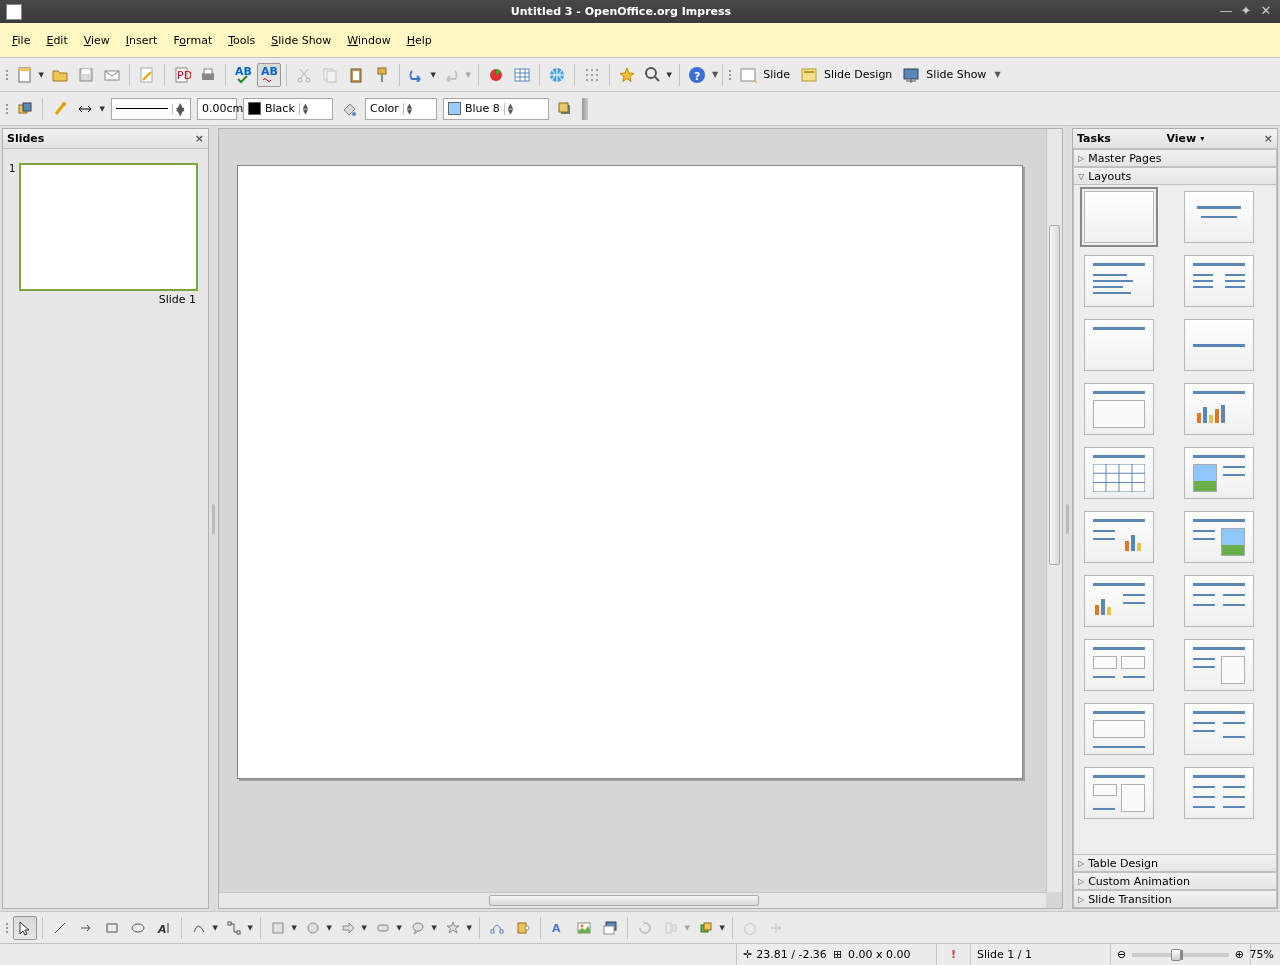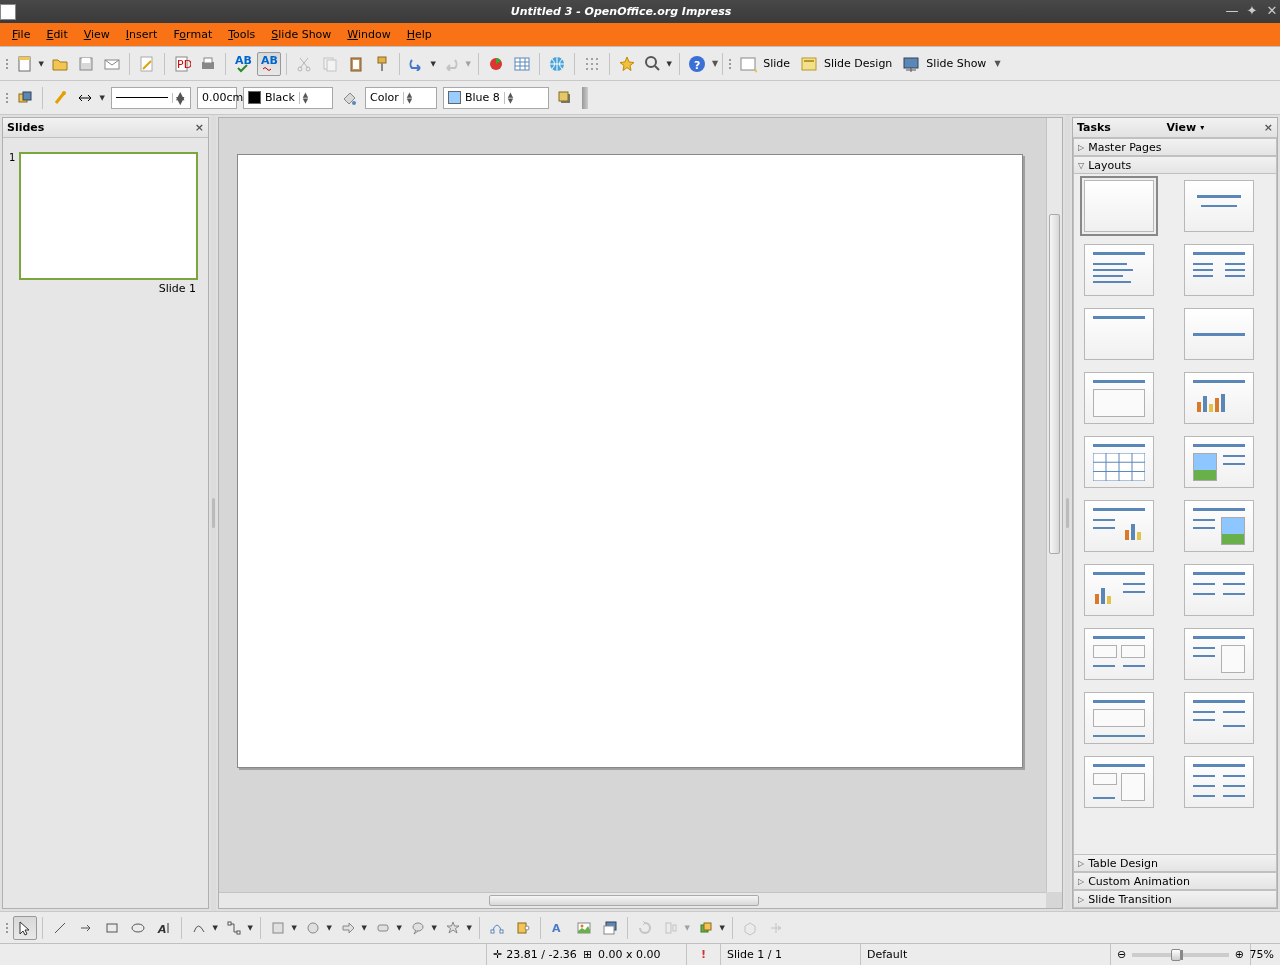--- a/index.html
+++ b/index.html
@@ -1,20 +1,20 @@
 <!DOCTYPE html>
 <html><head>
 <meta charset="utf-8">
 <style>
 * { box-sizing: border-box; margin: 0; padding: 0; font-family: "DejaVu Sans", "Liberation Sans", Arial, sans-serif; font-size: 11px; user-select: none; }
 body { background: #e0e0e0; width: 1280px; height: 965px; overflow: hidden; display: flex; flex-direction: column; }
-.titlebar { background: linear-gradient(to bottom, #484848, #3a3a3a); color: #fff; height: 23px; display: flex; align-items: center; padding: 0 0; font-style: italic; }
+.titlebar { background: linear-gradient(to bottom, #484848, #3a3a3a); color: #fff; height: 23px; display: flex; align-items: center; padding: 0 6px; }
 .titlebar .title { flex: 1; text-align: center; font-weight: bold; }
 .titlebar .wbtn { width: 16px; height: 16px; margin-left: 4px; color: #ccc; text-align: center; line-height: 14px; cursor: pointer; font-size: 13px; }
-.menubar { background: #f97316; height: 24px; display: flex; align-items: center; padding: 0 4px; border-bottom: 1px solid #c0c0c0; }
+.menubar { background: #fef9c3; height: 35px; display: flex; align-items: center; padding: 0 4px; border-bottom: 1px solid #c0c0c0; }
 .menubar .menuitem { padding: 3px 8px; cursor: pointer; }
 .menubar .menuitem u { text-decoration: underline; }
 .toolbar { background: #ebebeb; height: 34px; display: flex; align-items: center; padding: 0 4px; border-bottom: 1px solid #c8c8c8; position: relative; }
 .tbtn { width: 24px; height: 24px; display: inline-flex; align-items: center; justify-content: center; margin: 0 1px; border: 1px solid transparent; border-radius: 2px; cursor: pointer; position: relative; }
 .tbtn.pressed { border: 1px solid #999; background: linear-gradient(to bottom, #d8d8d8, #e8e8e8); }
 .tbtn .drop { position: absolute; right: -8px; top: 50%; transform: translateY(-50%); font-size: 7px; color: #333; }
 .tbtn.wdrop { margin-right: 10px; }
 .sep { width: 1px; height: 22px; background: #c4c4c4; margin: 0 4px; }
 .tlabel { margin: 0 6px 0 2px; cursor: pointer; }
 .combo { height: 22px; border: 1px solid #a8a8a8; background: #fff; display: inline-flex; align-items: center; padding: 0 2px 0 4px; margin: 0 3px; }
@@ -704,21 +704,20 @@
   <div class="cell" style="width:200px">
     <span style="margin-right:4px">✛</span>
     <span>23.81 / -2.36</span>
     <span style="margin:0 6px">⊞</span>
     <span>0.00 x 0.00</span>
   </div>
   <div class="cell" style="width:34px;justify-content:center">
       <span style="color:#c33;font-weight:bold">!</span>
     </div>
   <div class="cell" style="width:140px">Slide 1 / 1</div>
-  <div class="cell" style="width:250px">Default</div>
   <div class="cell" style="width:140px">
     <span>⊖</span>
     <div style="flex:1;height:4px;background:#ccc;margin:0 6px;position:relative">
         <div style="position:absolute;left:50%;top:-3px;width:2px;height:10px;background:#888"></div>
         <div style="position:absolute;left:40%;top:-4px;width:10px;height:12px;background:linear-gradient(#fff,#ccc);border:1px solid #888;border-radius:2px"></div>
       </div>
     <span>⊕</span>
   </div>
   <div class="cell" style="width:30px;justify-content:flex-end">75%</div>
 </div>

